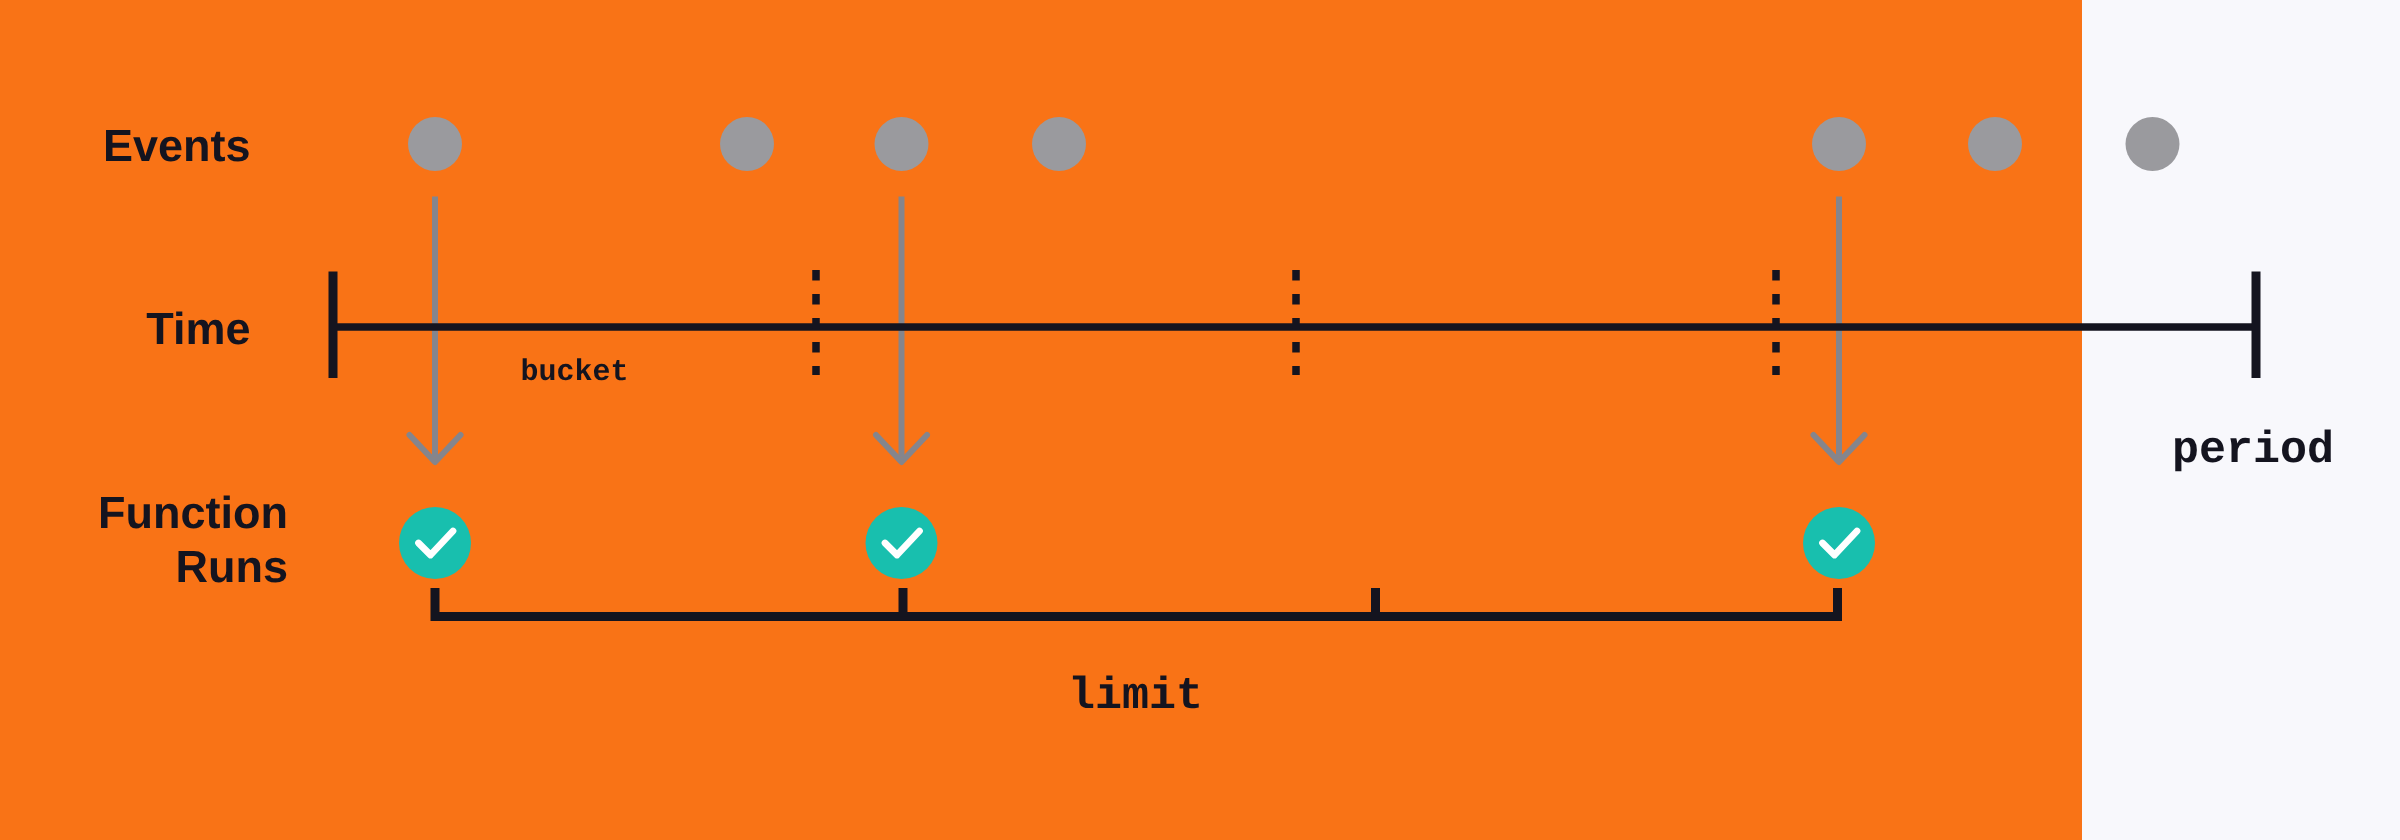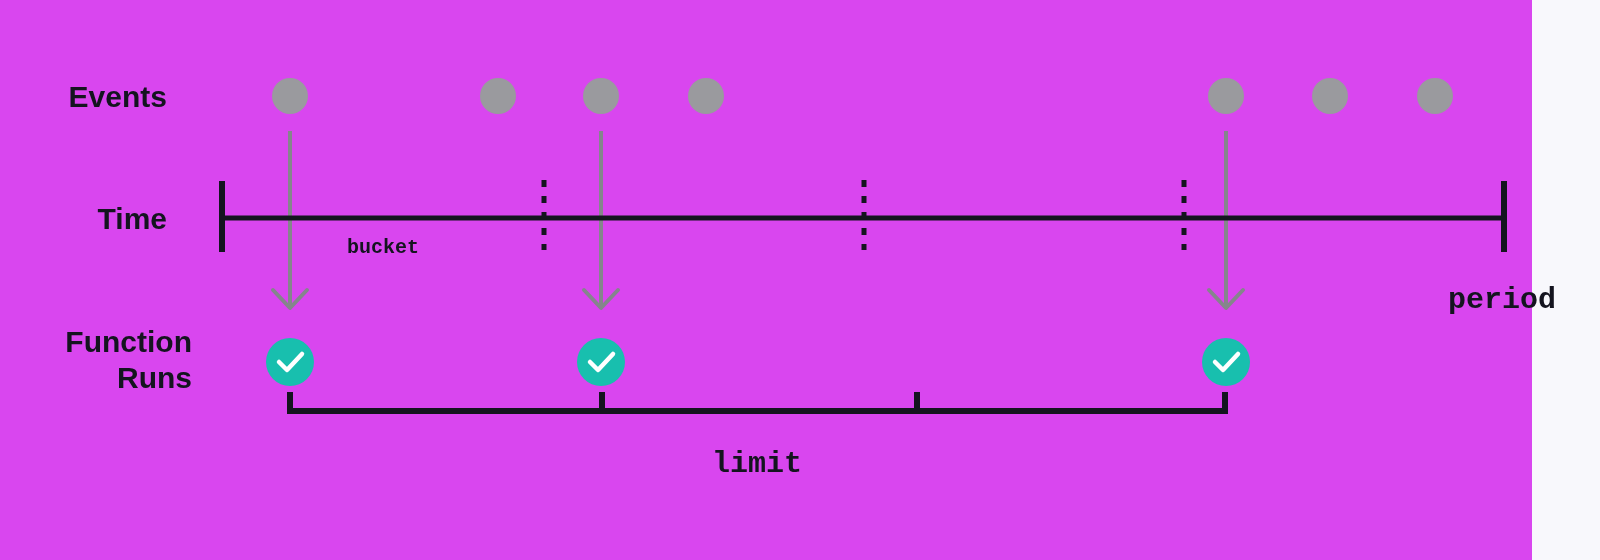--- a/index.html
+++ b/index.html
@@ -8,23 +8,23 @@
     background: #f8f8fc;
   }
   body {
     width: 1600px;
     height: 560px;
     font-family: "Liberation Sans", sans-serif;
     overflow: hidden;
   }
   #diagram-root {
     position: relative;
-    width: 1532px;
+    width: 1388px;
     height: 560px;
-    background: #d946ef;
+    background: #f97316;
   }
   svg#diagram-svg {
     position: absolute;
     top: 0;
     left: 0;
     width: 1600px;
     height: 560px;
     display: block;
   }
   .row-label {

